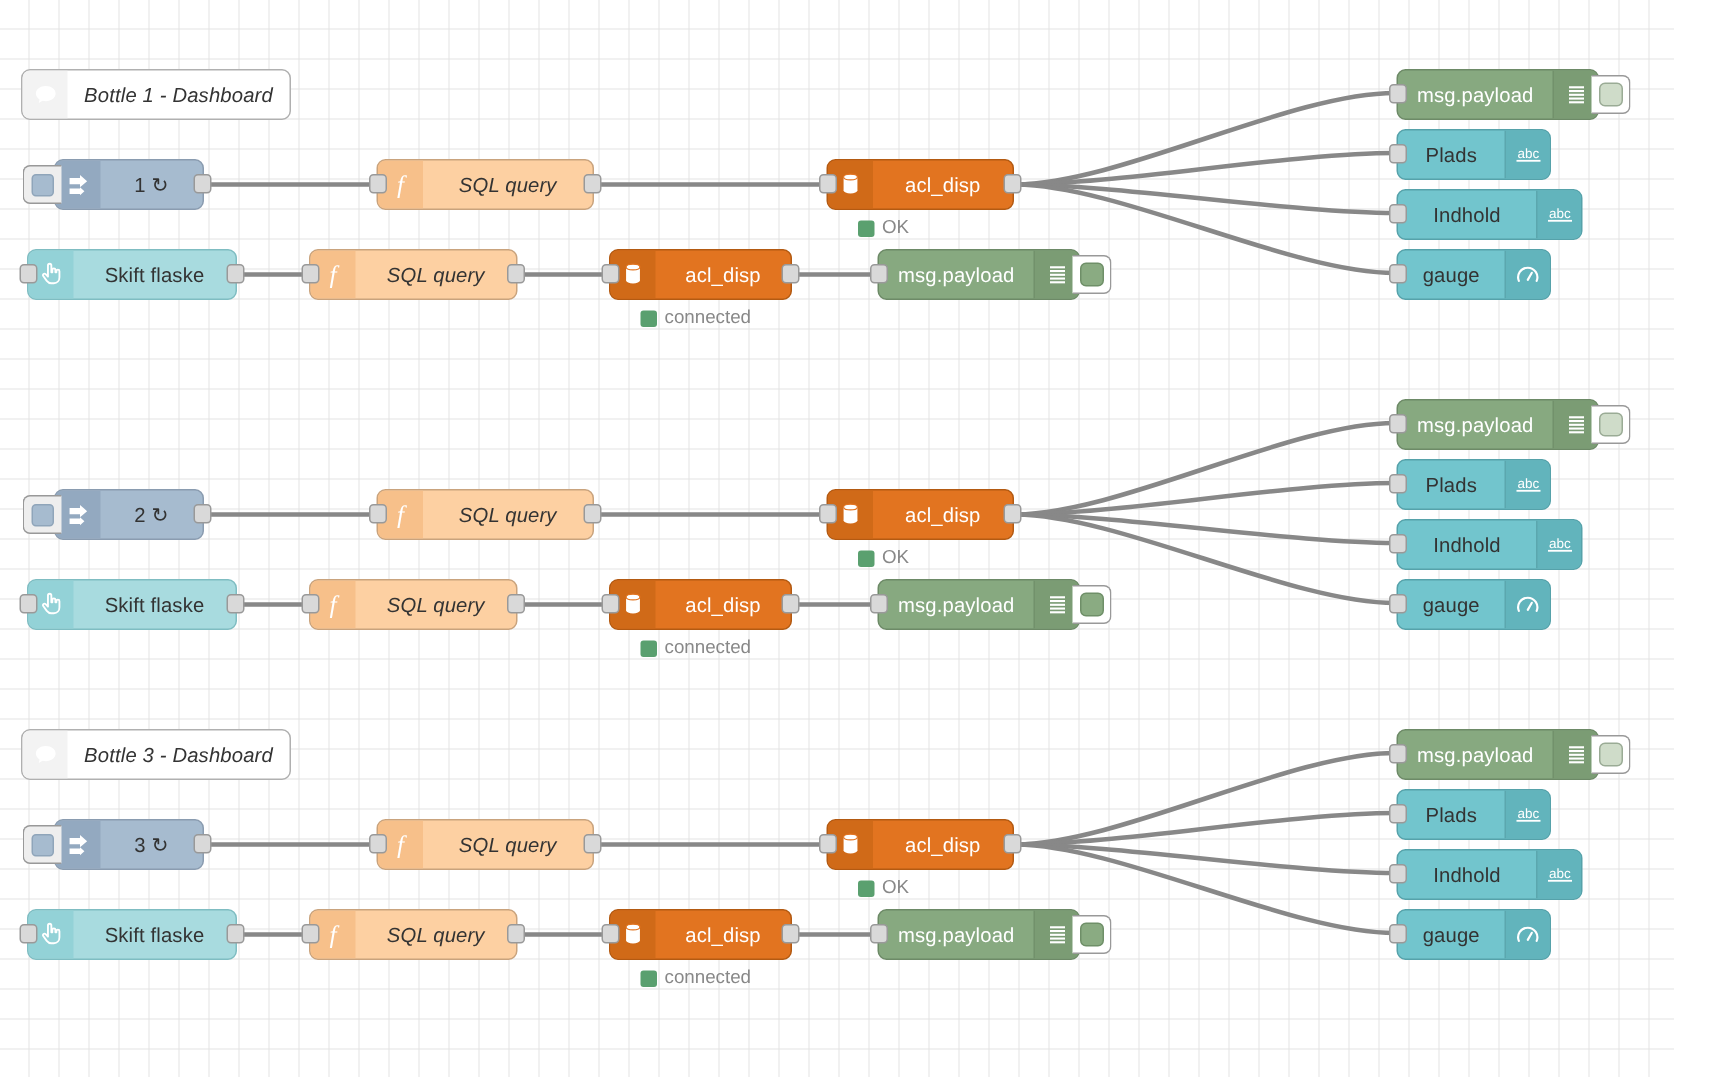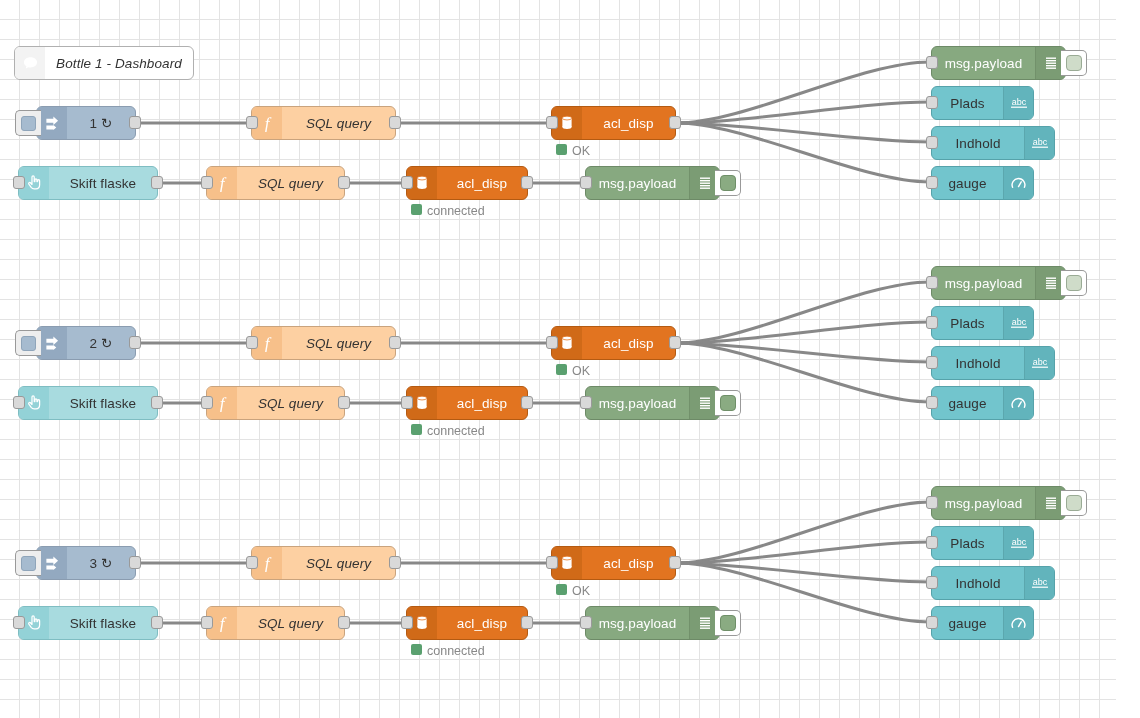--- a/index.html
+++ b/index.html
@@ -76,24 +76,24 @@
     top: 50%;
     margin-top: -7px;
     z-index: 3;
   }
   .port.in  { left: -6px; }
   .port.out { right: -6px; }
 
   
   .status {
     position: absolute;
-    left: 4px;
+    left: 20px;
     top: 37px;
     display: flex;
-    align-items: flex-start;
+    align-items: flex-end;
     gap: 5px;
     white-space: nowrap;
   }
   .status .dot {
     width: 11px; height: 11px;
     border-radius: 2px;
     background: #5aa06f;
     display: inline-block;
   }
   .status .stext {
@@ -570,20 +570,30 @@
       <div class="icon-box right">
         <svg class="gi" width="19" height="19" viewBox="0 0 16 16">
           <path d="M3 11.2a5.4 5.4 0 1 1 10 0" fill="none" stroke="#ffffff" stroke-width="1.2" stroke-linecap="round"></path>
           <path d="M8 10.6 L10.3 6.6" stroke="#ffffff" stroke-width="1.2" stroke-linecap="round"></path>
         </svg>
       </div>
     </div>
     <div class="port in"></div>
   </div>
 
+  <div class="node n-comment" style="left:14px; top:486px; width:180px;">
+    <div class="body">
+      <div class="icon-box">
+        <svg class="gi" width="17" height="17" viewBox="0 0 16 16">
+          <path d="M8 2.2C4.5 2.2 1.8 4.3 1.8 6.9c0 1.5.9 2.8 2.3 3.7l-.5 2.2 2.4-1.3c.6.1 1.3.2 2 .2 3.5 0 6.2-2.1 6.2-4.8S11.5 2.2 8 2.2z" fill="#ffffff"></path>
+        </svg>
+      </div>
+      <div class="label italic">Bottle 3 - Dashboard</div>
+    </div>
+  </div>
 
   <div class="node n-inject" style="left:36px; top:546px; width:100px;">
     <div class="inject-btn">
         <div class="sq"></div>
       </div>
     <div class="body">
       <div class="icon-box">
         <svg class="gi" width="18" height="18" viewBox="0 0 16 16">
           <path d="M3 4.2h6.2V2.3L13.4 6 9.2 9.7V7.8H3z" fill="#ffffff"></path>
           <path d="M3 10.3h6.2v-.6l2.6 2.3-2.6 2.3v-.6H3z" fill="#ffffff"></path>

